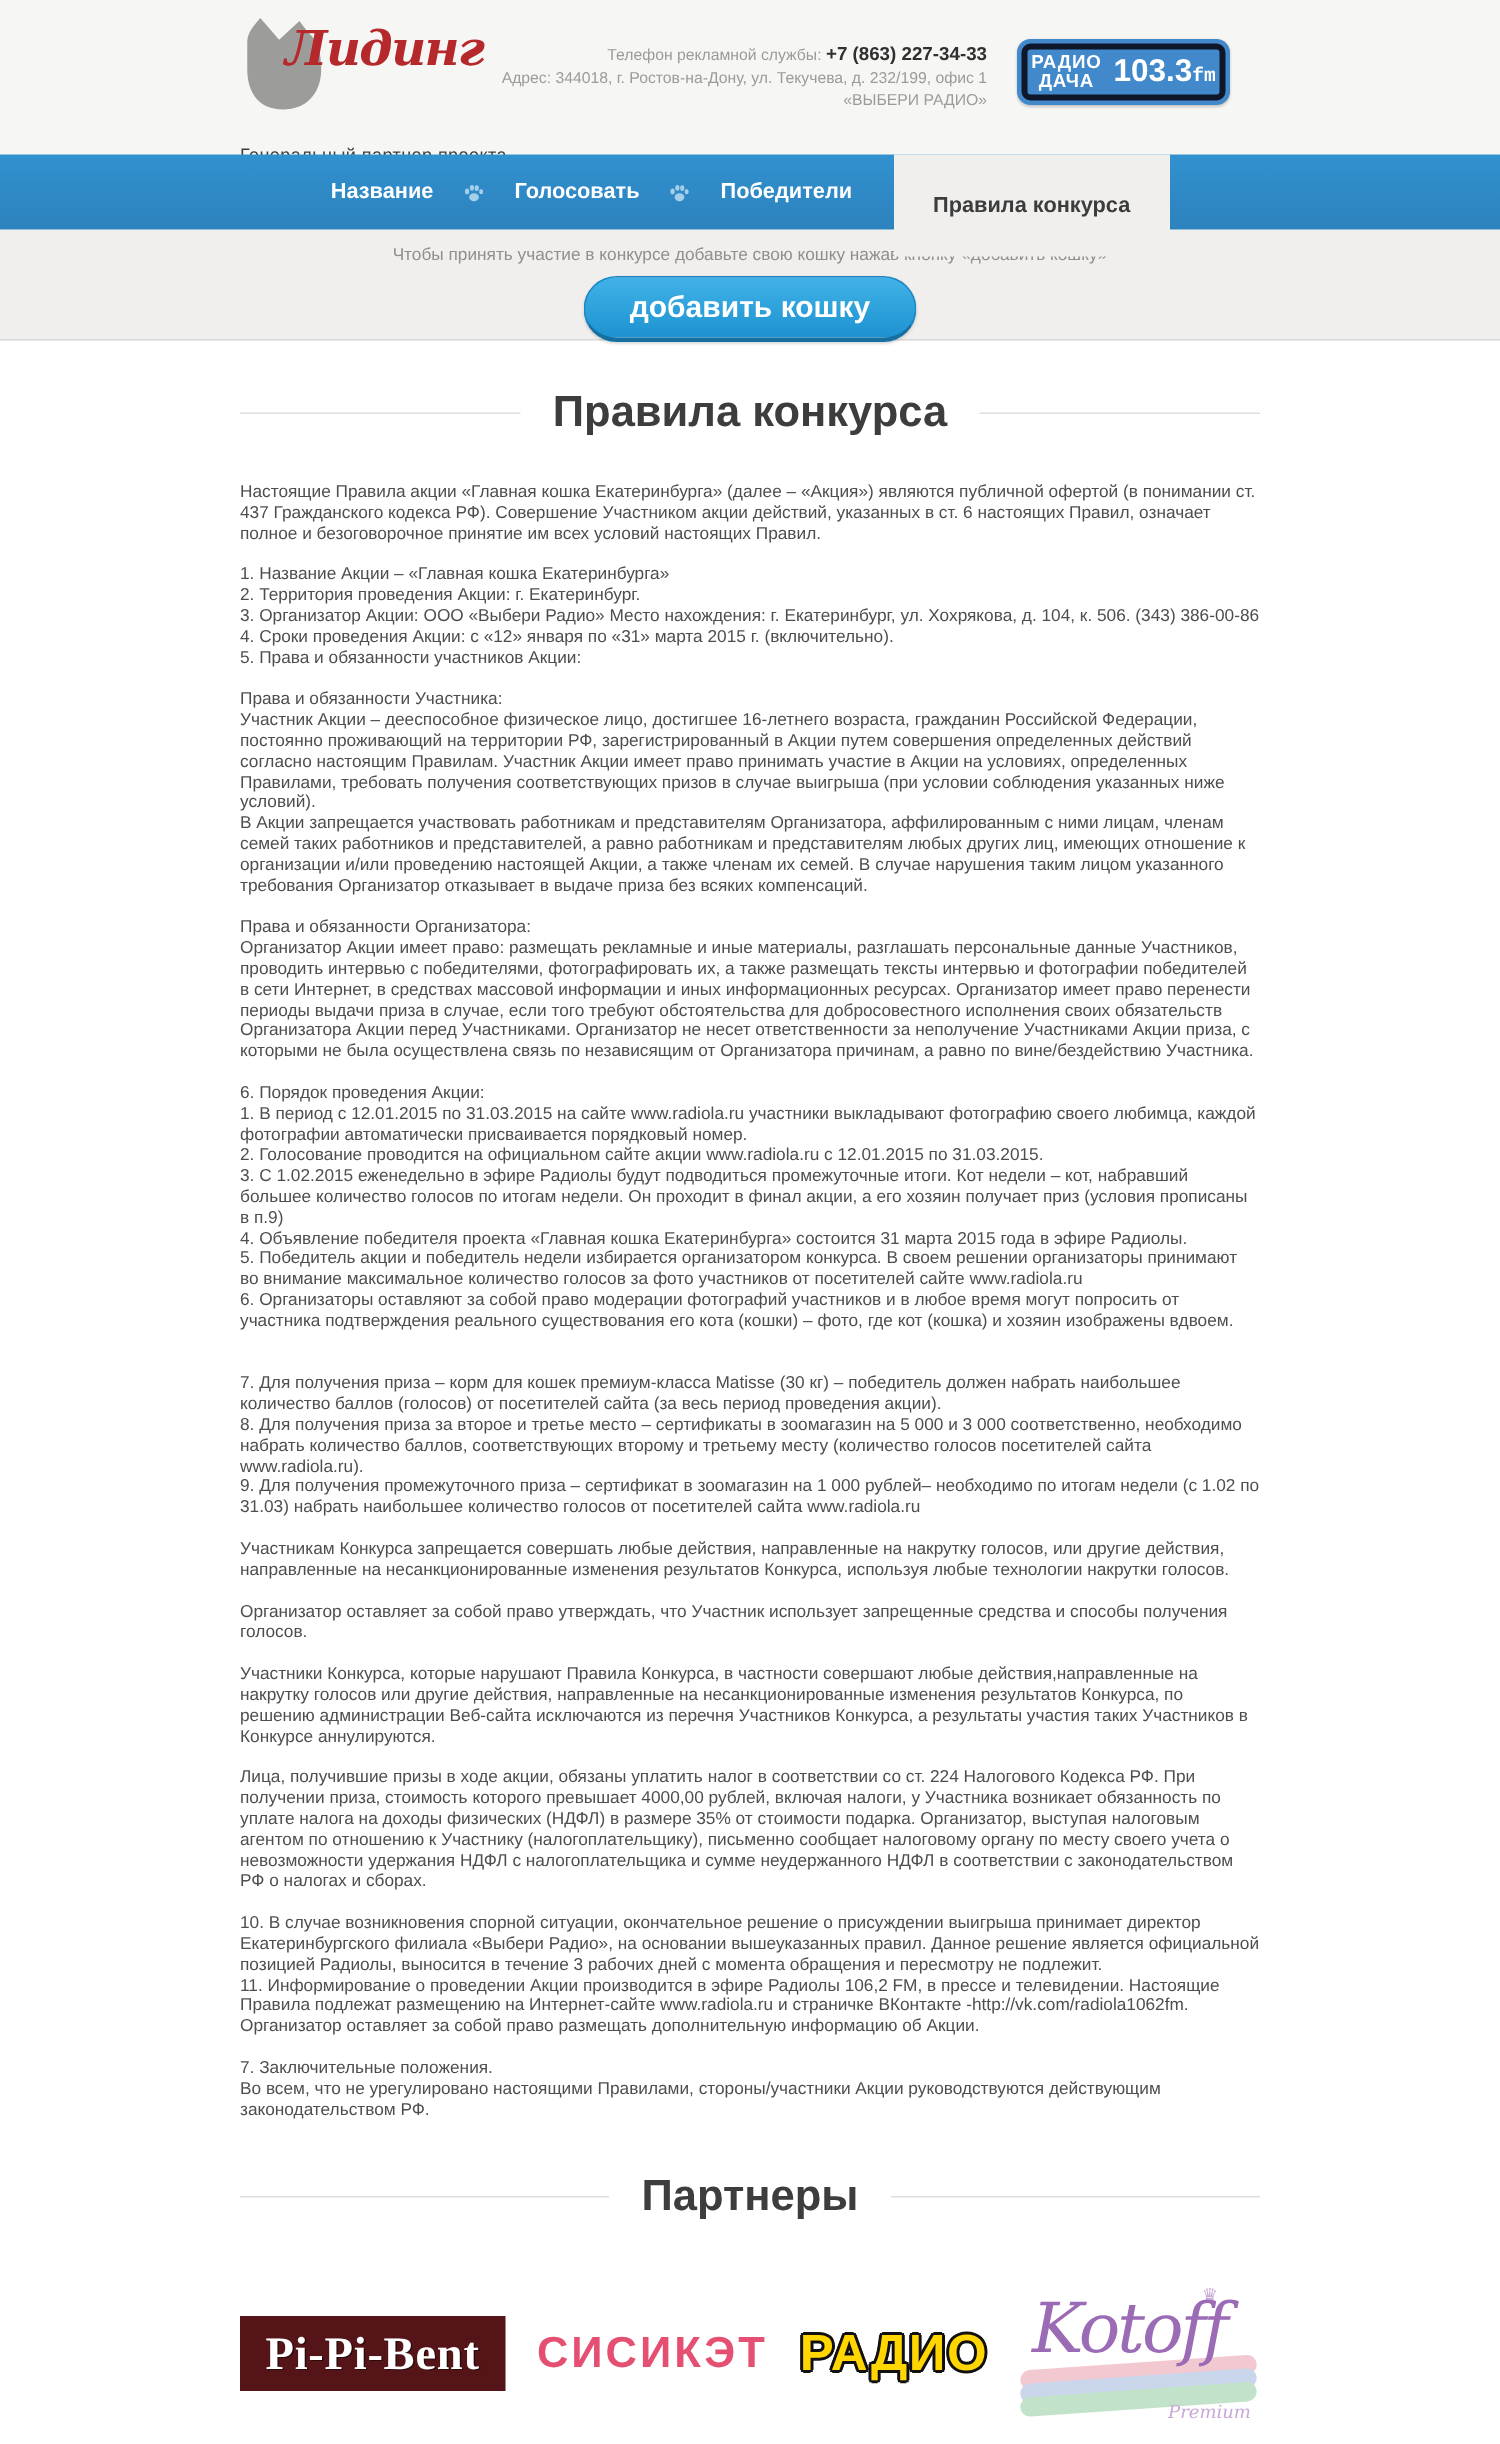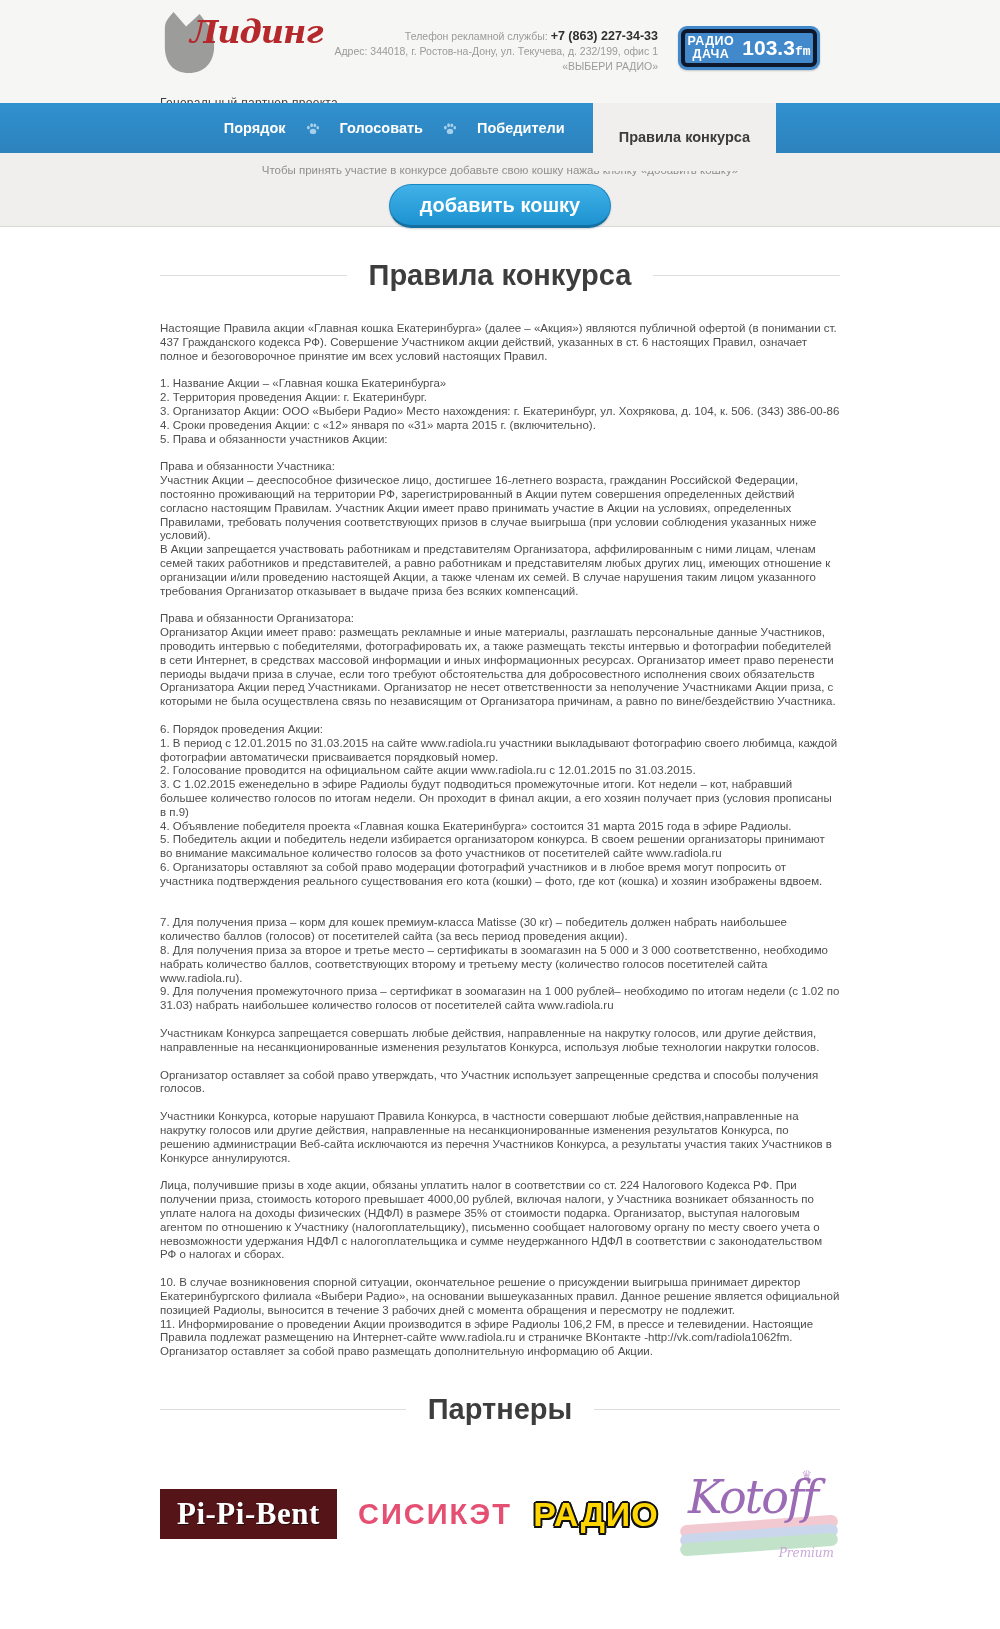--- a/index.html
+++ b/index.html
@@ -179,21 +179,21 @@
       </div>
       <div>
         <span class="rb-freq">103.3</span><span class="rb-unit">fm</span>
       </div>
     </div>
   </div>
 </header>
 
 <nav class="navbar">
   <div class="nav-inner">
-    <a class="nav-link">Порядок</a>
+    <a class="nav-link">Название</a>
     <svg class="nav-paw" viewBox="0 0 20 20">
         <ellipse cx="10" cy="13.5" rx="4.6" ry="3.8"></ellipse>
         <ellipse cx="3.4" cy="8" rx="2" ry="2.7"></ellipse>
         <ellipse cx="8" cy="4.6" rx="2" ry="2.8"></ellipse>
         <ellipse cx="12.6" cy="4.8" rx="2" ry="2.7"></ellipse>
         <ellipse cx="16.8" cy="8.3" rx="1.9" ry="2.5"></ellipse>
       </svg>
     <a class="nav-link">Голосовать</a>
     <svg class="nav-paw" viewBox="0 0 20 20">
         <ellipse cx="10" cy="13.5" rx="4.6" ry="3.8"></ellipse>
@@ -241,20 +241,22 @@
 6. Организаторы оставляют за собой право модерации фотографий участников и в любое время могут попросить от участника подтверждения реального существования его кота (кошки) – фото, где кот (кошка) и хозяин изображены вдвоем.</p>
         <p>7. Для получения приза – корм для кошек премиум-класса Matisse (30 кг) – победитель должен набрать наибольшее количество баллов (голосов) от посетителей сайта (за весь период проведения акции).
 8. Для получения приза за второе и третье место – сертификаты в зоомагазин на 5 000 и 3 000 соответственно, необходимо набрать количество баллов, соответствующих второму и третьему месту (количество голосов посетителей сайта www.radiola.ru).
 9. Для получения промежуточного приза – сертификат в зоомагазин на 1 000 рублей– необходимо по итогам недели (с 1.02 по 31.03) набрать наибольшее количество голосов от посетителей сайта www.radiola.ru</p>
         <p>Участникам Конкурса запрещается совершать любые действия, направленные на накрутку голосов, или другие действия, направленные на несанкционированные изменения результатов Конкурса, используя любые технологии накрутки голосов.</p>
         <p>Организатор оставляет за собой право утверждать, что Участник использует запрещенные средства и способы получения голосов.</p>
         <p>Участники Конкурса, которые нарушают Правила Конкурса, в частности совершают любые действия,направленные на накрутку голосов или другие действия, направленные на несанкционированные изменения результатов Конкурса, по решению администрации Веб-сайта исключаются из перечня Участников Конкурса, а результаты участия таких Участников в Конкурсе аннулируются.</p>
         <p>Лица, получившие призы в ходе акции, обязаны уплатить налог в соответствии со ст. 224 Налогового Кодекса РФ. При получении приза, стоимость которого превышает 4000,00 рублей, включая налоги, у Участника возникает обязанность по уплате налога на доходы физических (НДФЛ) в размере 35% от стоимости подарка. Организатор, выступая налоговым агентом по отношению к Участнику (налогоплательщику), письменно сообщает налоговому органу по месту своего учета о невозможности удержания НДФЛ с налогоплательщика и сумме неудержанного НДФЛ в соответствии с законодательством РФ о налогах и сборах.</p>
         <p>10. В случае возникновения спорной ситуации, окончательное решение о присуждении выигрыша принимает директор Екатеринбургского филиала «Выбери Радио», на основании вышеуказанных правил. Данное решение является официальной позицией Радиолы, выносится в течение 3 рабочих дней с момента обращения и пересмотру не подлежит.
 11. Информирование о проведении Акции производится в эфире Радиолы 106,2 FM, в прессе и телевидении. Настоящие Правила подлежат размещению на Интернет-сайте www.radiola.ru и страничке ВКонтакте -http://vk.com/radiola1062fm. Организатор оставляет за собой право размещать дополнительную информацию об Акции.</p>
+        <p>7. Заключительные положения.
+Во всем, что не урегулировано настоящими Правилами, стороны/участники Акции руководствуются действующим законодательством РФ.</p>
       </div>
 
     <div class="title-row partners-title-row">
       <div class="line"></div>
       <h2 class="section-title">Партнеры</h2>
       <div class="line"></div>
     </div>
 
     <div class="partners-row">
       <div class="logo-pipibent">Pi-Pi-Bent</div>

